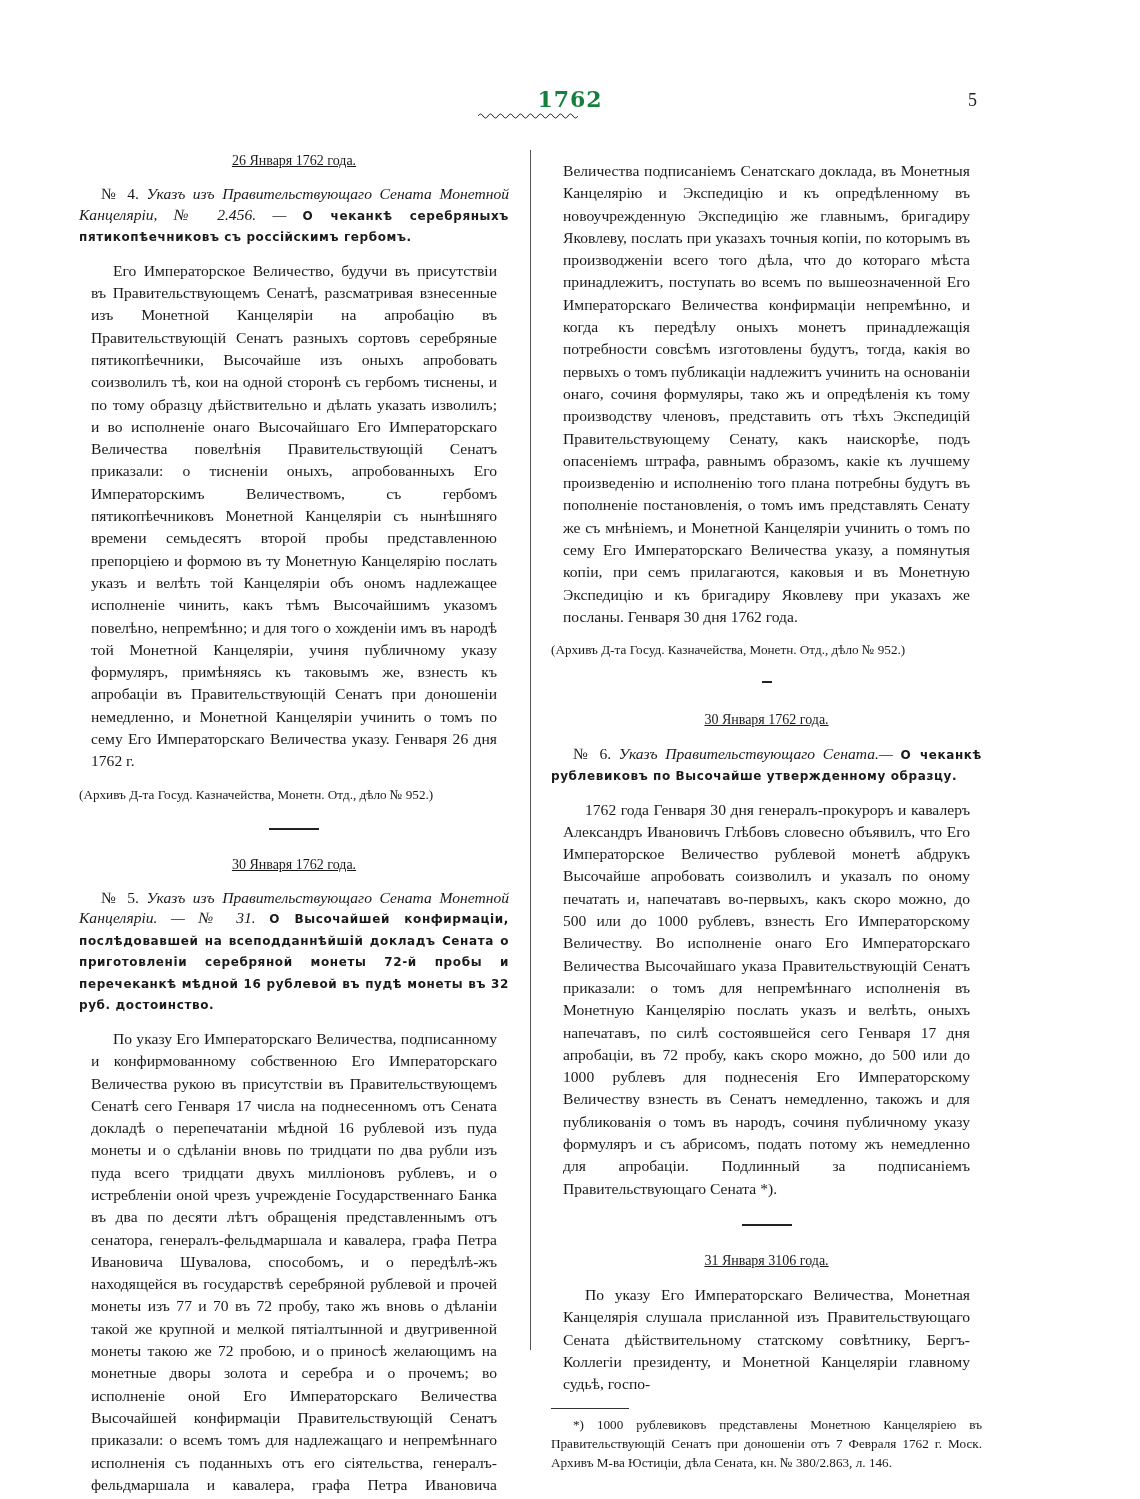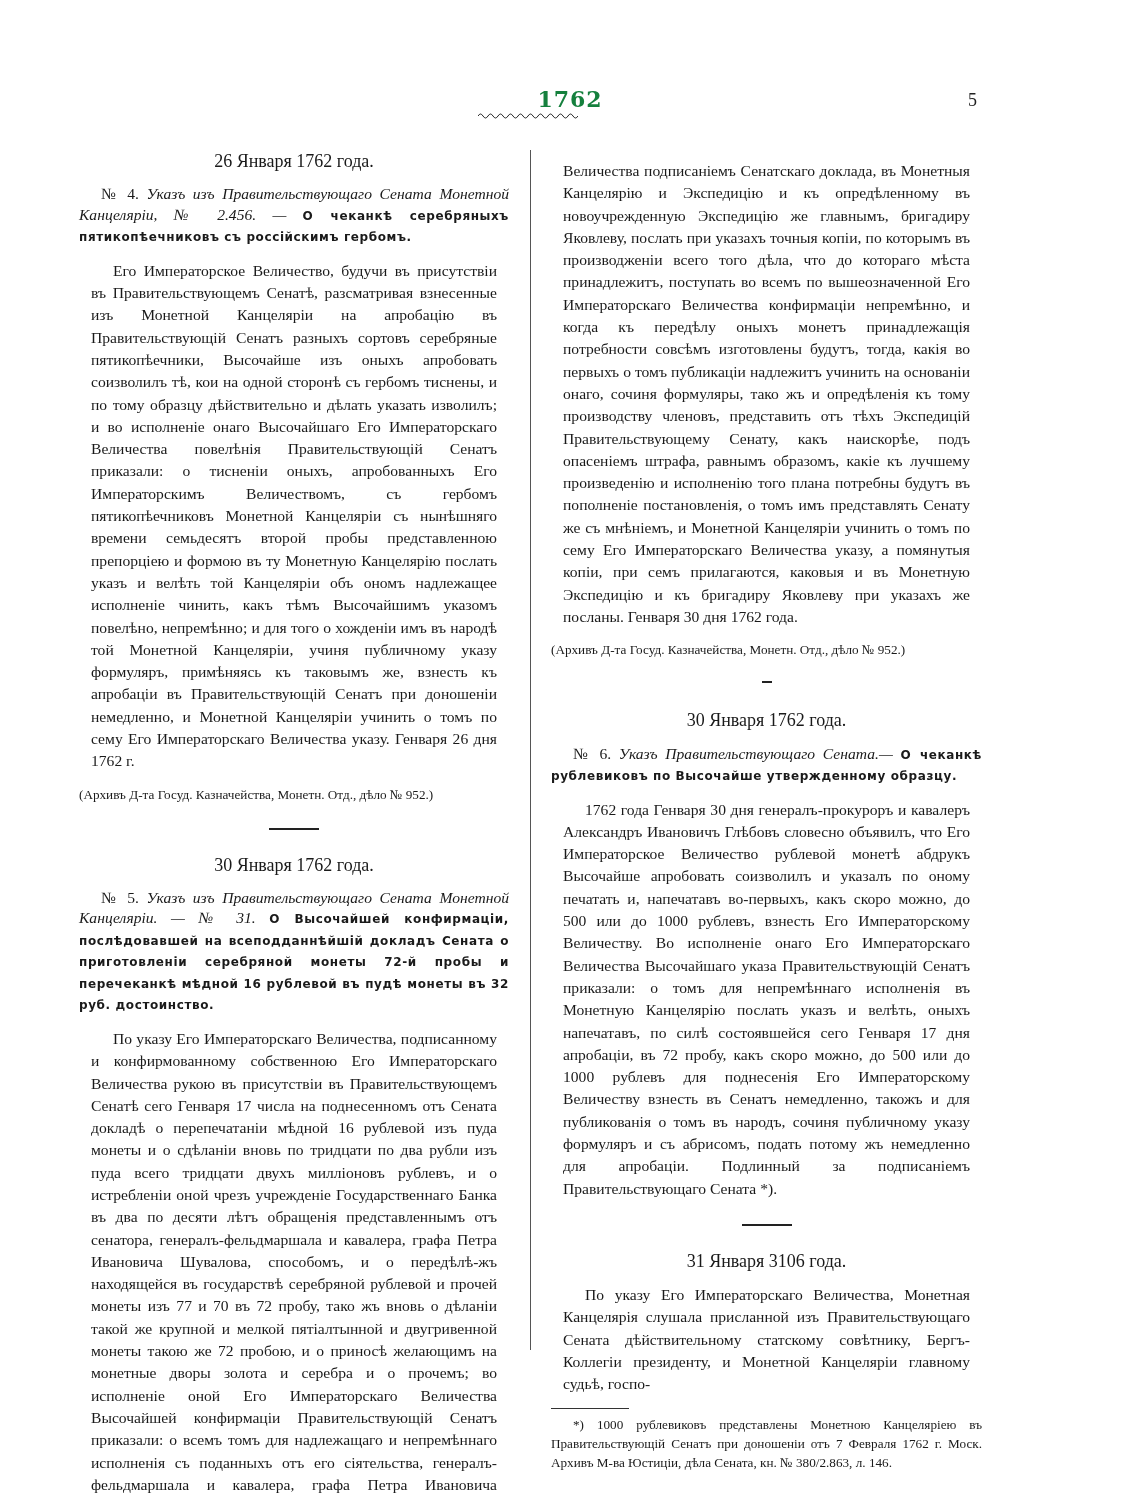--- a/index.html
+++ b/index.html
@@ -22,21 +22,21 @@
   .col {
     position: absolute; top: 148px; font-size: 15.6px; line-height: 22.3px;
     text-align: justify; hyphens: manual;
   }
   .col-left { left: 79px; width: 430px; }
   .col-right { left: 551px; width: 431px; }
   .col-rule {
     position: absolute; left: 530px; top: 150px; width: 1px; height: 1200px; background: #555;
   }
   .date {
-    text-align: center; margin: 2px 0 12px 0; font-size: 18px;
+    text-align: center; margin: 2px 0 12px 0; font-size: 14px; text-decoration: underline;
   }
   .heading { text-indent: 22px; margin: 0 0 8px 0; line-height: 20.5px; }
   .heading .num { font-style: normal; }
   .heading .ital { font-style: italic; margin-top: 16px; }
   .heading .bold {
     font-family: "DejaVu Sans", sans-serif; font-weight: bold; font-size: 12px; letter-spacing: 0.6px;
   }
   p.body { margin: 12px; text-indent: 22px; }
   p.body.cont { text-indent: 0; }
   .source {

